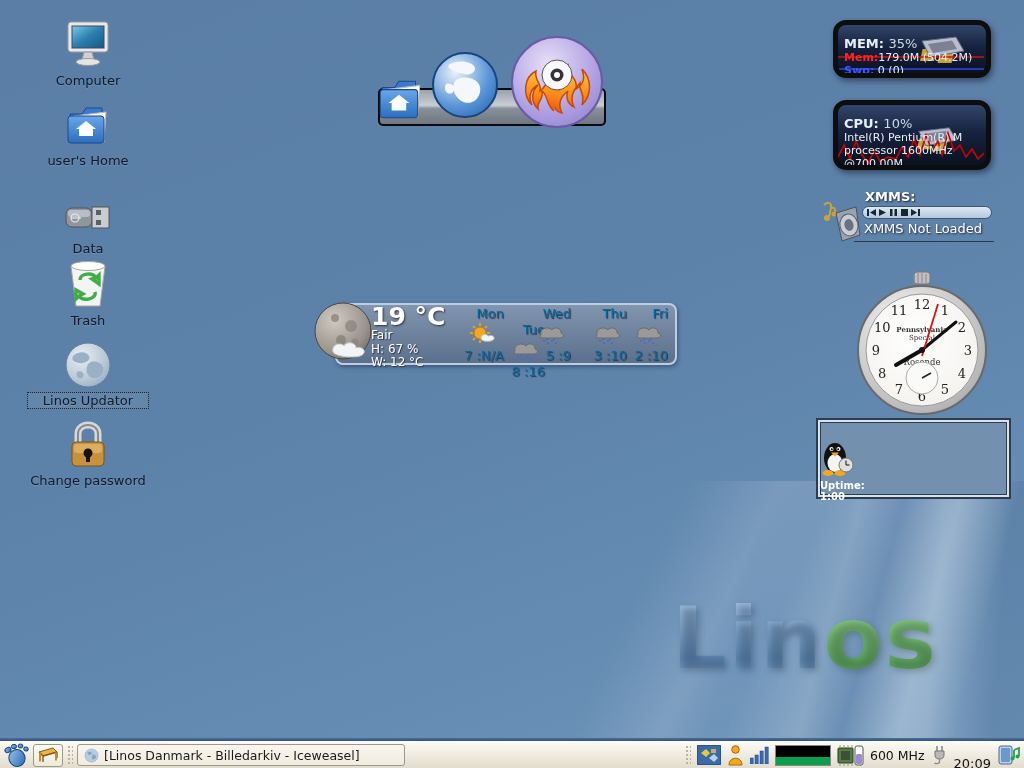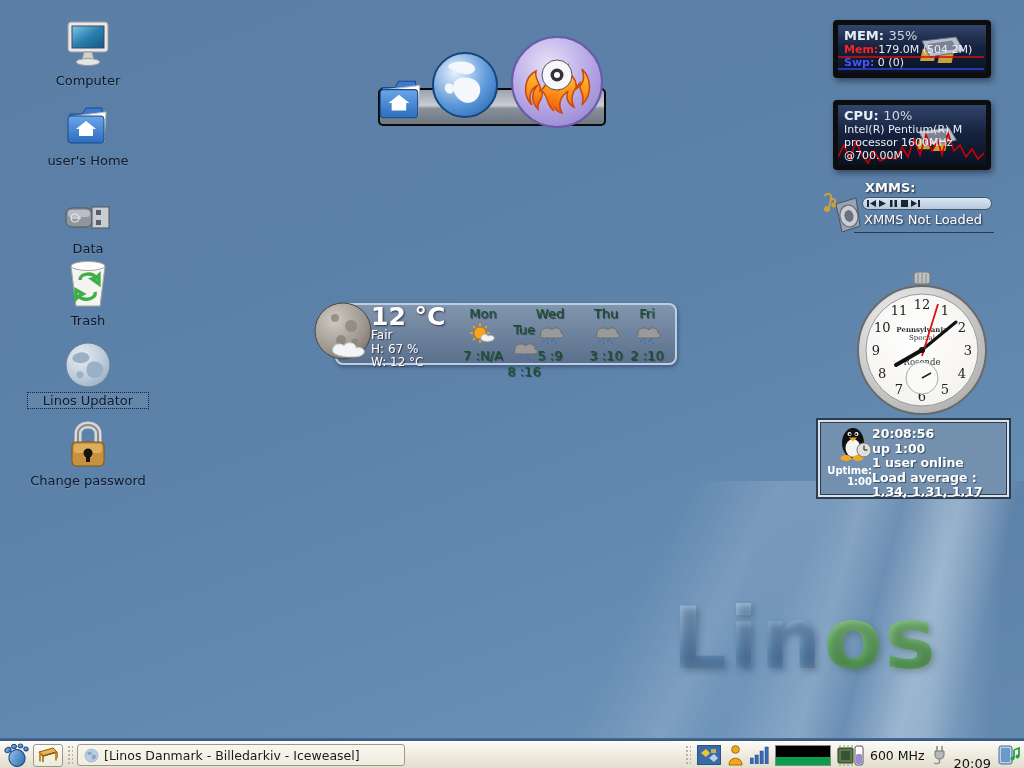--- a/index.html
+++ b/index.html
@@ -21,55 +21,55 @@
   .dicon .ic { display:flex; justify-content:center; align-items:flex-end; height:52px; }
   .dicon .lbl { margin-top:3px; font-size:13px; color:#10182a; text-shadow:0 1px 1px rgba(255,255,255,.15); }
   .dicon .lbl.selected { outline:1px dotted #223; background:rgba(120,150,180,.25); }
 
   
   .dock-bar { position:absolute; left:378px; top:88px; width:228px; height:38px; border:2px solid #0a0a0a;
     border-radius:5px; background:linear-gradient(#9aa2ac,#c9ced4 45%,#878f99 55%,#6f7781); }
   .dock-ico { position:absolute; }
 
   
-  .sysmon { position:absolute; left:833px; width:158px; border:5px solid #0d0d0d; border-radius:4px;
+  .sysmon { position:absolute; left:833px; width:158px; border:5px solid #0d0d0d; border-radius:13px;
     background:linear-gradient(180deg,#32456b 0%,#16233f 45%,#0a1222 100%);
-    box-shadow:2px 3px 6px rgba(0,0,20,.45); color:#e8eef6; padding:3px 6px; overflow:hidden; }
+    box-shadow:2px 3px 6px rgba(0,0,20,.45); color:#e8eef6; padding:11px 6px; overflow:hidden; }
   .sysmon .t { font-size:13px; font-weight:bold; }
   .sysmon .t .pct { font-weight:normal; color:#cfd8e4; }
   .sysmon .row { font-size:11px; line-height:13px; white-space:nowrap; position:relative; z-index:3; }
   .lab-red { color:#ff2222; font-weight:bold; }
   .lab-blue { color:#4455ff; font-weight:bold; }
   .sysmon svg.graph, .sysmon svg.chip { position:absolute; z-index:1; }
 
   
-  .xmms { position:absolute; left:818px; top:180px; width:198px; height:60px; }
+  .xmms { position:absolute; left:818px; top:189px; width:198px; height:60px; }
   .xmms .title { position:absolute; left:47px; top:0; font-size:13px; font-weight:bold; color:#fff; text-shadow:1px 1px 2px #223; }
   .xmms .pill { position:absolute; left:44px; top:17px; width:130px; height:13px; border-radius:7px;
     border:1px solid #44556a; background:linear-gradient(#dce8f4,#b4c8dc); display:flex; align-items:center; padding-left:4px; gap:2px; }
   .xmms .status { position:absolute; left:46px; top:32px; font-size:13px; color:#fff; text-shadow:1px 1px 2px #223; }
   .xmms .rule { position:absolute; left:36px; top:52px; width:140px; height:1px; background:#2a3a4c; }
   .pbtn { width:9px; height:9px; display:flex; align-items:center; justify-content:center; cursor:pointer; }
 
   
   .uptime { position:absolute; left:818px; top:420px; width:191px; height:77px;
     background:#7391af; border:2px solid #d7e2ec; box-shadow:0 0 0 2px #2e3d4e, inset 0 0 0 1px #2e3d4e;
     display:flex; color:#fff; }
-  .uptime .left { width:52px; text-align:right; padding-top:1px; }
+  .uptime .left { width:52px; text-align:left; padding-top:16px; }
   .uptime .left .cap { font-size:10px; font-weight:bold; line-height:11px; }
   .uptime .right { font-size:12.5px; font-weight:bold; line-height:14.5px; padding-top:5px; text-shadow:1px 1px 1px #3a4c60; }
 
   
   .weather { position:absolute; left:313px; top:299px; width:365px; height:70px; }
   .weather .frame { position:absolute; left:22px; top:4px; width:342px; height:62px; border-radius:8px;
     border:2px solid #bccfe2; background:linear-gradient(#8195ae,#5b708c); box-shadow:1px 2px 4px rgba(0,0,30,.35); }
   .weather .cur { position:absolute; left:58px; top:6px; color:#fff; }
   .weather .temp { font-size:25px; font-weight:bold; line-height:24px; text-shadow:1px 1px 2px #334; }
   .weather .small { font-size:12px; line-height:13.5px; text-shadow:1px 1px 1px #334; }
-  .fcol { position:absolute; top:7px; width:42px; text-align:center; color:#14532d; }
+  .fcol { position:absolute; top:7px; width:42px; text-align:right; color:#0369a1; }
   .fcol .day { font-size:13px; text-shadow:1px 1px 1px #334; }
   .fcol .val { font-size:13px; margin-top:1px; text-shadow:1px 1px 1px #334; }
   .fcol .fic { height:26px; display:flex; align-items:center; justify-content:center; }
 
   
   .watermark { position:absolute; left:672px; top:588px; font-size:86px; font-weight:bold; letter-spacing:2px; }
   .wm-lin { background:linear-gradient(180deg,#a9c8e2,#5d87b0 70%,#86a9c8); -webkit-background-clip:text; background-clip:text; color:transparent; text-shadow:3px 3px 6px rgba(40,60,90,.35);text-align:center; }
   .wm-os { background:linear-gradient(180deg,#9ed89a,#5ca25e 75%,#84c084); -webkit-background-clip:text; background-clip:text; color:transparent; text-shadow:3px 3px 6px rgba(40,70,40,.3); }
 
   
@@ -380,48 +380,41 @@
       <polygon points="11,14.5 19,14.5 15,18.5" fill="#f2a71e"></polygon>
       <ellipse cx="8" cy="35" rx="5.5" ry="3" fill="#f2a71e"></ellipse>
       <ellipse cx="20" cy="35" rx="5.5" ry="3" fill="#f2a71e"></ellipse>
       <circle cx="26" cy="27" r="7" fill="#e0e0dc" stroke="#777"></circle>
       <line x1="26" y1="27" x2="26" y2="22.5" stroke="#333" stroke-width="1.2"></line>
       <line x1="26" y1="27" x2="29.5" y2="27" stroke="#333" stroke-width="1.2"></line>
     </svg>
     <div class="cap">Uptime:</div>
     <div class="cap">1:00</div>
   </div>
-  <div class="right">
-    <div>20:08:56</div>
-    <div>up 1:00</div>
-    <div>1 user online</div>
-    <div>Load average :</div>
-    <div>1.34, 1.31, 1.17</div>
-  </div>
 </div>
 
 <div class="weather">
   <div class="frame"></div>
   <svg style="position:absolute;left:0;top:1px;" width="62" height="64" viewBox="0 0 62 64">
     <defs>
         <radialGradient id="moon" cx=".35" cy=".3" r=".95">
           <stop offset="0" stop-color="#cfcac2"></stop>
           <stop offset=".6" stop-color="#9a948c"></stop>
           <stop offset="1" stop-color="#5e5850"></stop>
         </radialGradient>
       </defs>
     <circle cx="30" cy="31" r="28" fill="url(#moon)" stroke="#4a463e"></circle>
     <circle cx="22" cy="18" r="4" fill="#8a847c" opacity=".8"></circle>
       <circle cx="38" cy="26" r="6" fill="#88827a" opacity=".7"></circle>
     <circle cx="28" cy="40" r="5" fill="#827c74" opacity=".7"></circle>
       <circle cx="42" cy="42" r="3.5" fill="#8a847c" opacity=".8"></circle>
     <path d="M20 52 C18 44 28 42 31 46 C33 41 43 42 43 48 C50 46 54 52 49 55 C46 58 24 58 20 52 Z" fill="#f2f4f6" stroke="#c8ccd0"></path>
   </svg>
   <div class="cur">
-    <div class="temp">12 °C</div>
+    <div class="temp">19 °C</div>
     <div class="small">Fair</div>
     <div class="small">H: 67 %</div>
     <div class="small">W: 12 °C</div>
   </div>
 
   <div class="fcol" style="left:149px;">
     <div class="day">Mon</div>
     <div class="fic">
       <svg width="30" height="24" viewBox="0 0 30 24">
         <circle cx="12" cy="11" r="6" fill="#f5a51e" stroke="#c87a10"></circle>

